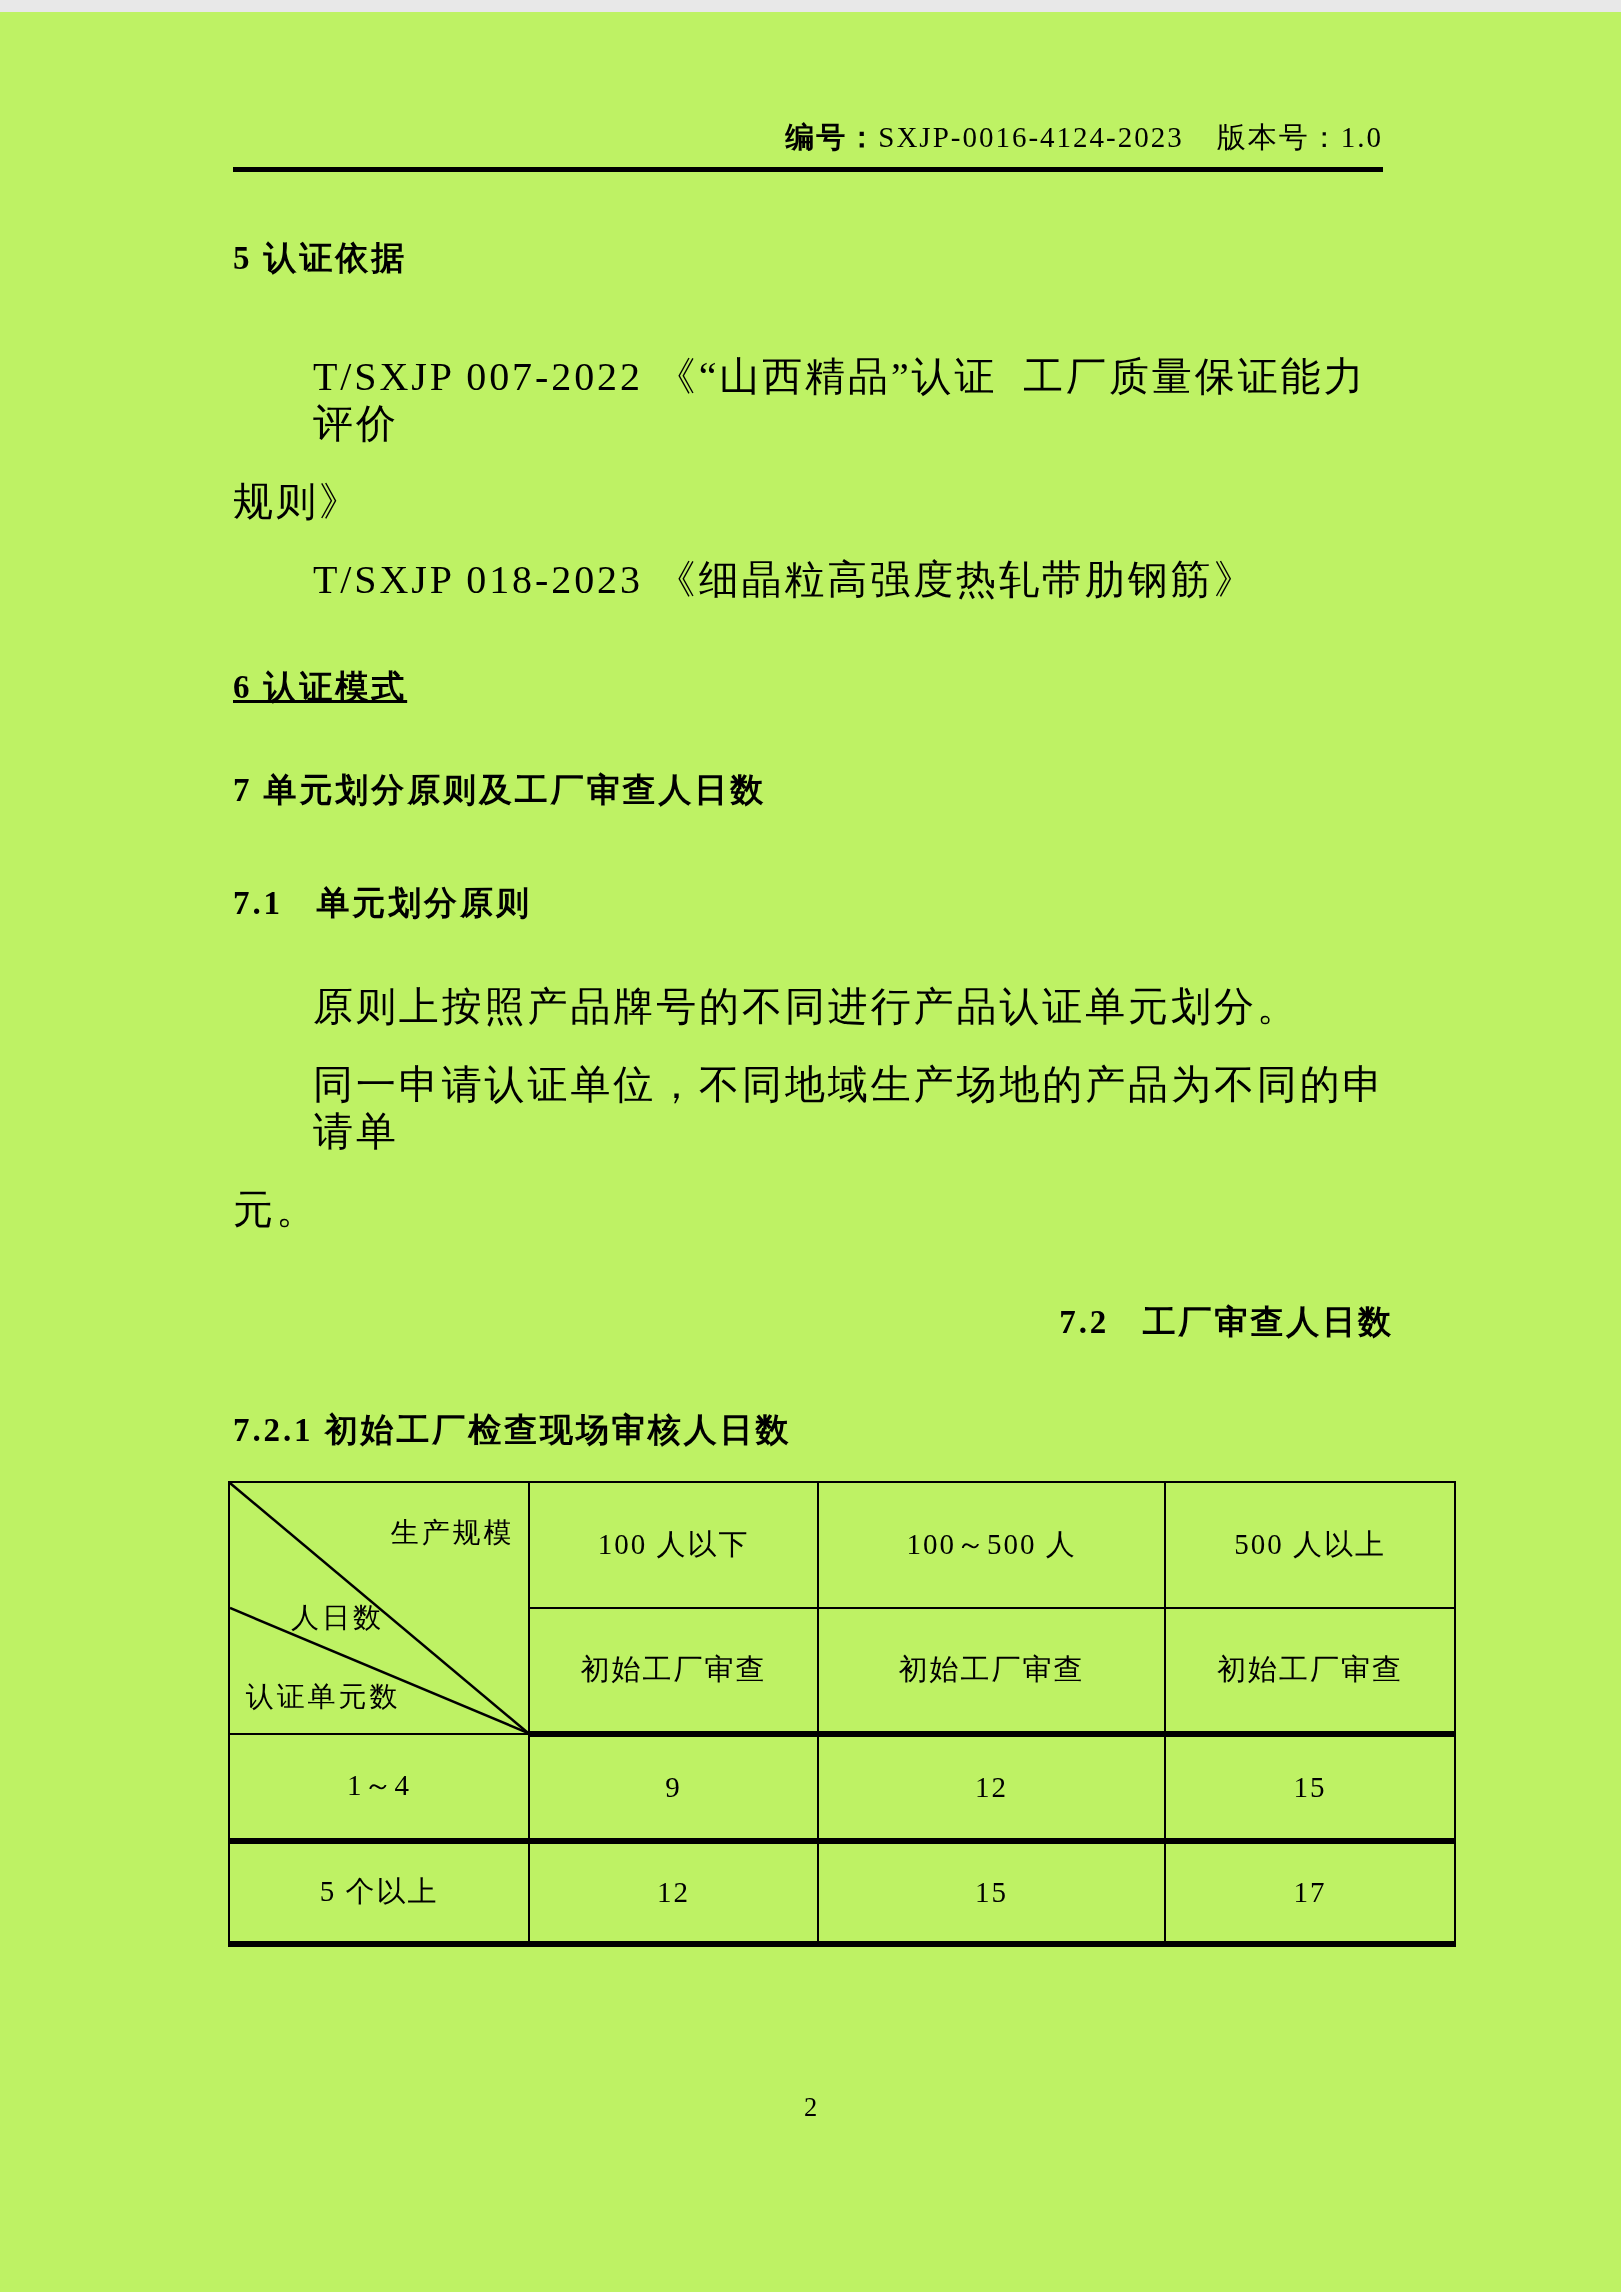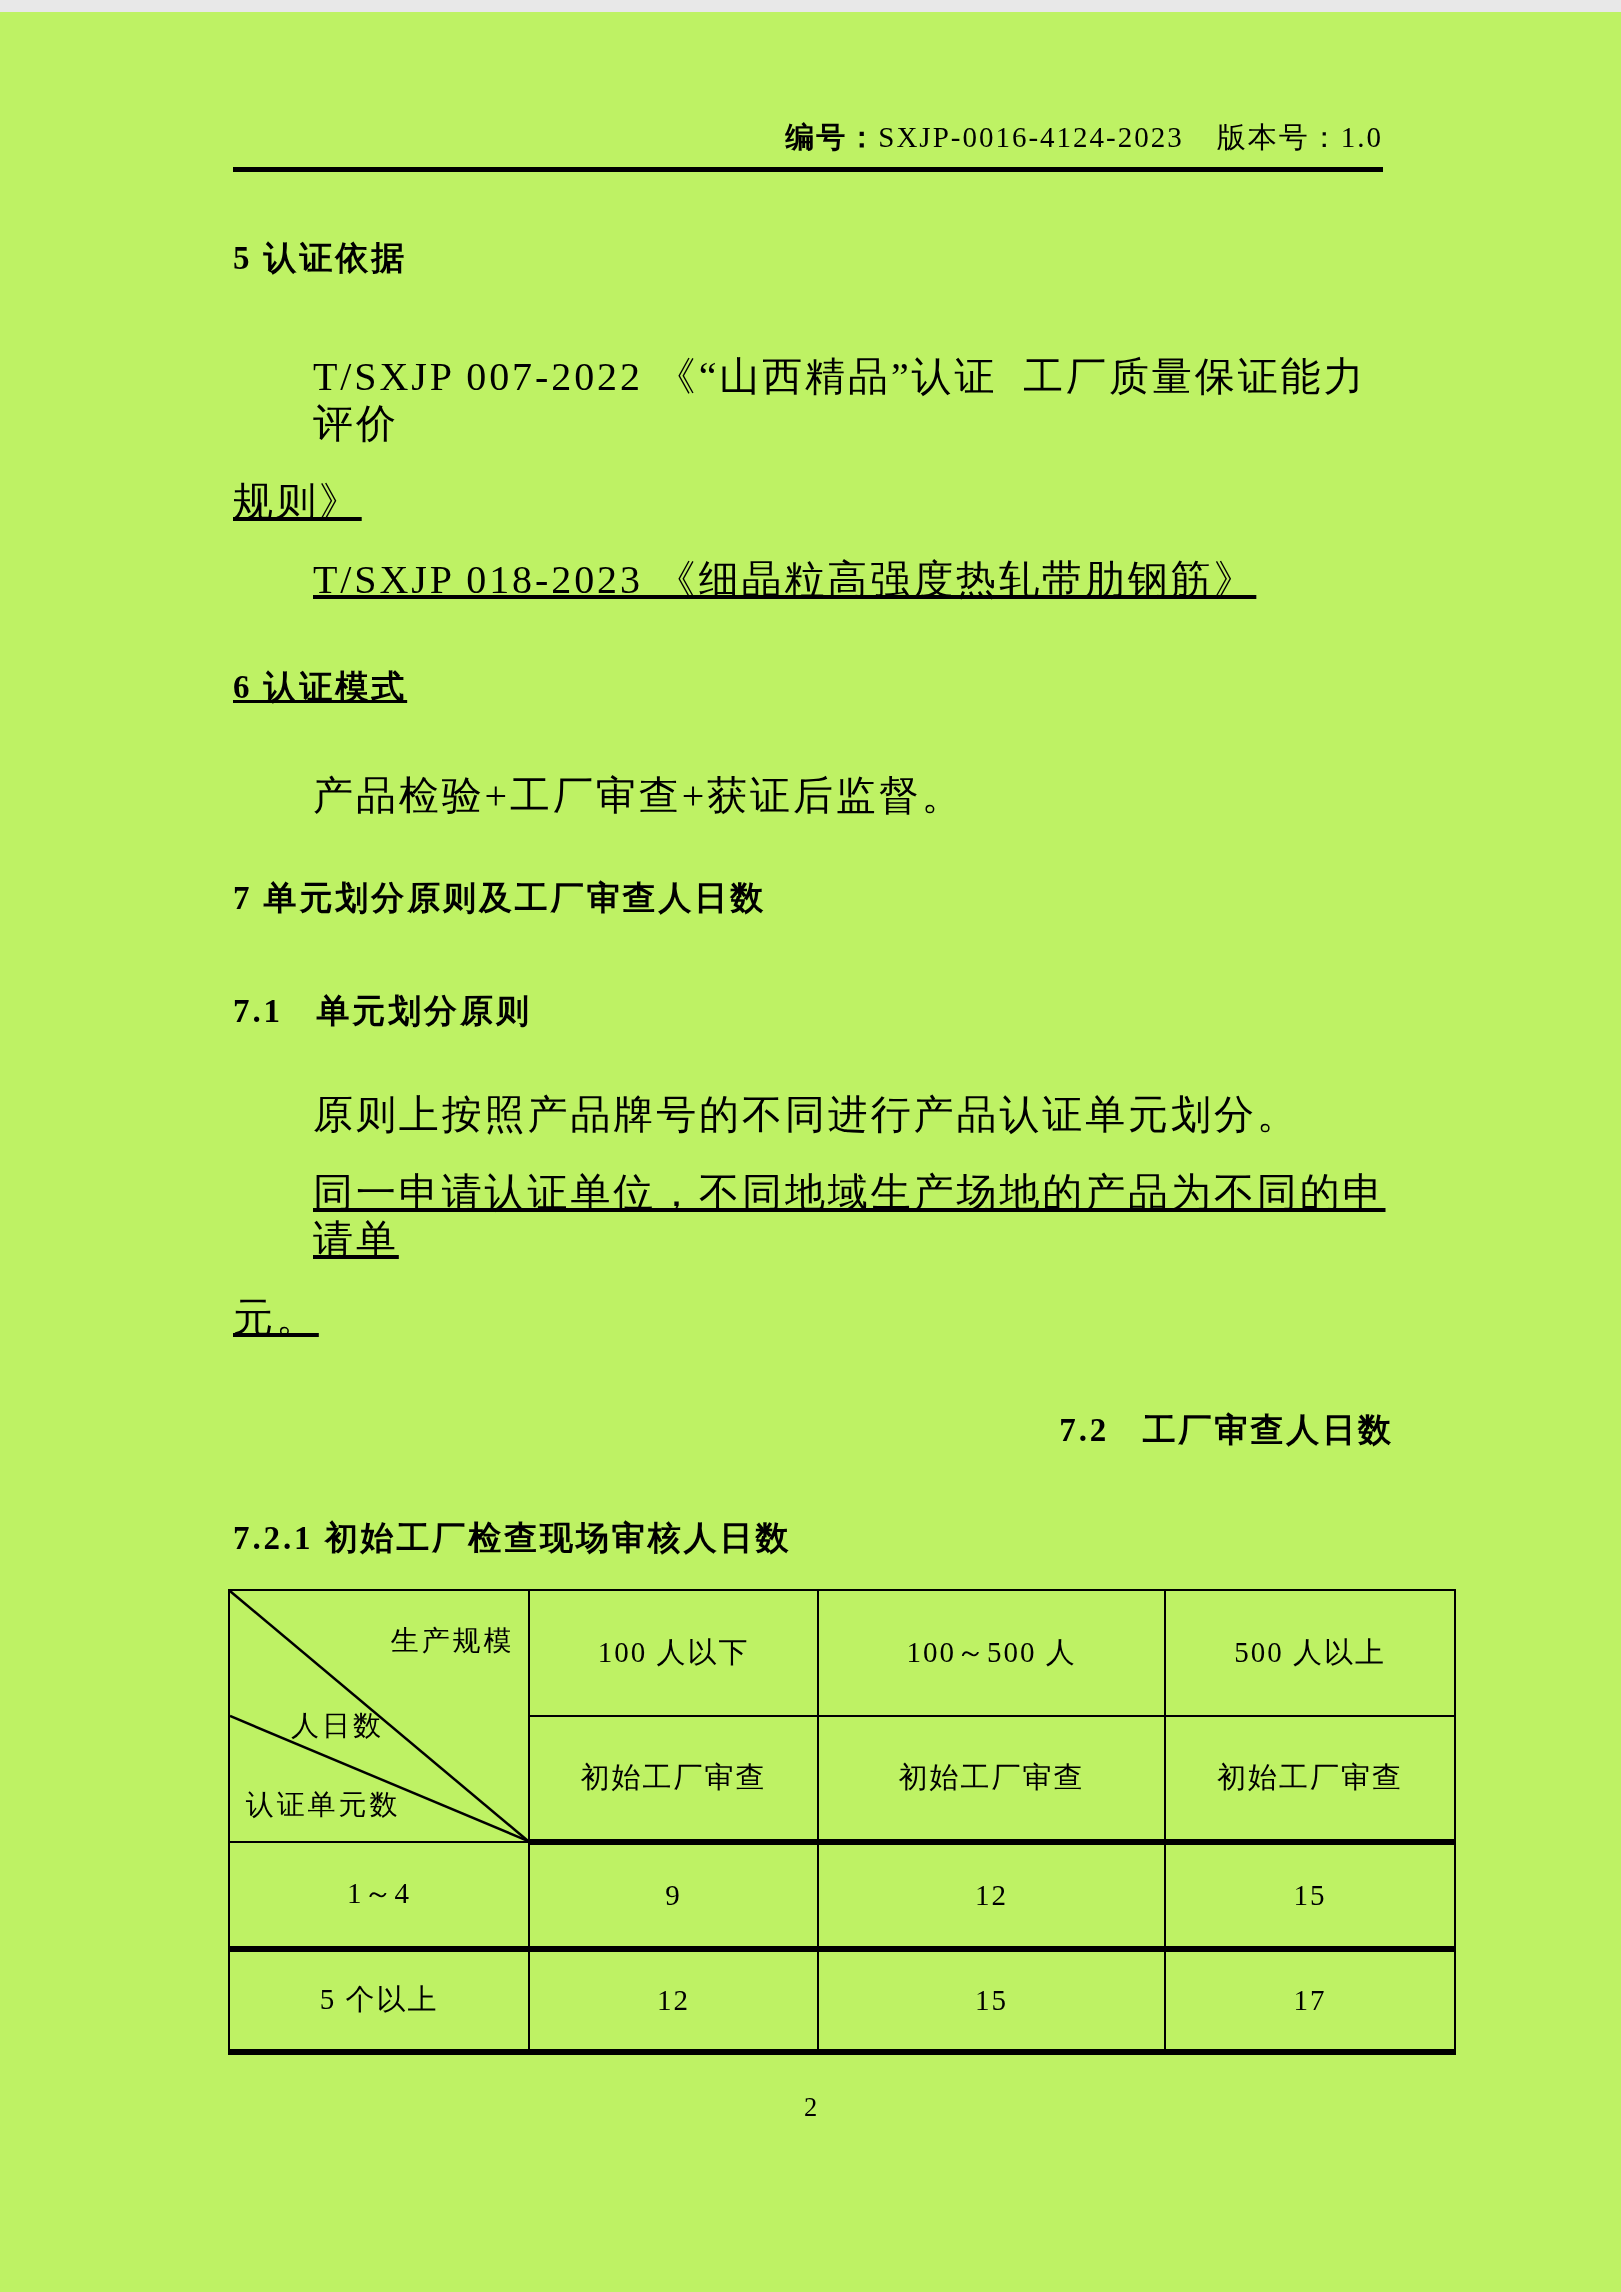--- a/index.html
+++ b/index.html
@@ -49,21 +49,21 @@
   }
   .body-line {
     font-size: 40px;
     line-height: 47px;
     letter-spacing: 2.9px;
     white-space: pre-wrap;
   }
   .indent { padding-left: 80px; }
   .mt-h5   { margin-top: 27.4px; }
   .mt-l1   { margin-top: 71px; }
-  .mt-wrap { margin-top: 31px; text-decoration: underline; }
+  .mt-wrap { margin-top: 31px; }
   .mt-h6   { margin-top: 61px; text-decoration: underline; }
   .mt-b6   { margin-top: 61px; }
   .mt-h7   { margin-top: 56px; }
   .mt-h71  { margin-top: 66px; }
   .mt-b71  { margin-top: 56px; }
   .mt-h72  { margin-top: 66px; text-align: right; }
   .mt-h721 { margin-top: 61px; }
   .mt-tbl  { margin-top: 26.5px; }
 
   
@@ -121,21 +121,20 @@
 
   <div class="col">
 
     <div class="h-sec mt-h5">5 认证依据</div>
 
     <div class="body-line indent mt-l1">T/SXJP 007-2022 《“山西精品”认证  工厂质量保证能力评价</div>
     <div class="body-line mt-wrap">规则》</div>
     <div class="body-line indent mt-wrap">T/SXJP 018-2023 《细晶粒高强度热轧带肋钢筋》</div>
 
     <div class="h-sec mt-h6">6 认证模式</div>
-    <div class="body-line indent mt-b6">产品检验+工厂审查+获证后监督。</div>
 
     <div class="h-sec mt-h7">7 单元划分原则及工厂审查人日数</div>
 
     <div class="h-sec mt-h71">7.1   单元划分原则</div>
     <div class="body-line indent mt-b71">原则上按照产品牌号的不同进行产品认证单元划分。</div>
     <div class="body-line indent mt-wrap">同一申请认证单位，不同地域生产场地的产品为不同的申请单</div>
     <div class="body-line mt-wrap">元。</div>
 
     <div class="h-sec mt-h72">7.2   工厂审查人日数</div>
 

